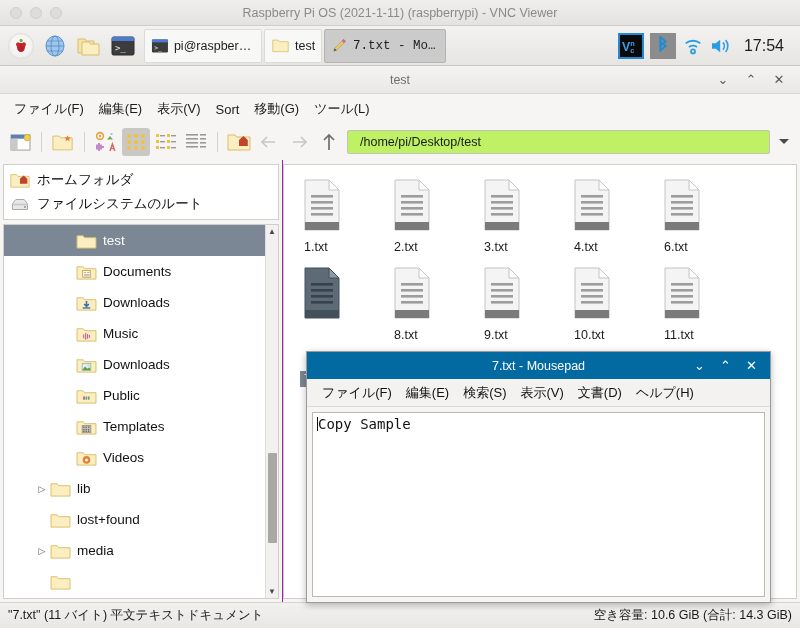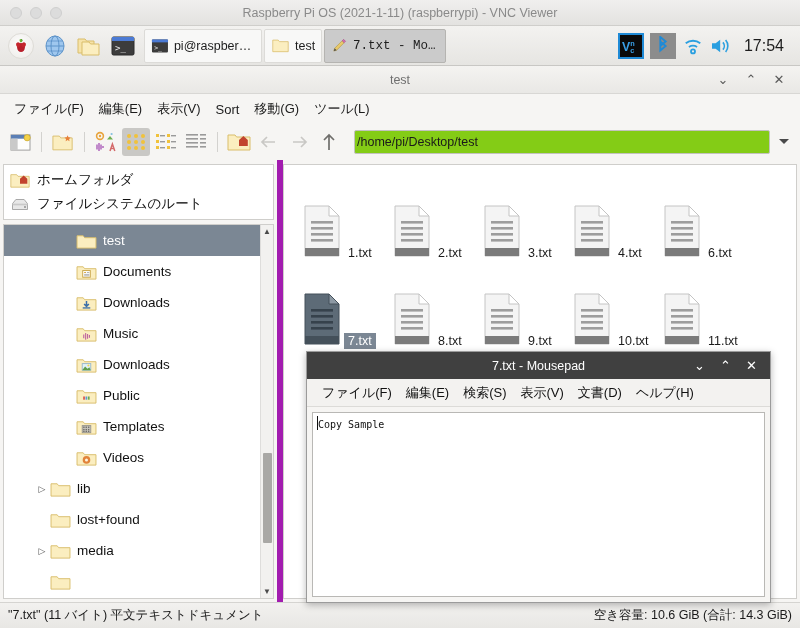--- a/index.html
+++ b/index.html
@@ -80,32 +80,32 @@
 
   .toolbar{
     height:36px; display:flex; align-items:center; gap:2px; padding:0 6px;
     background:#f6f5f3;
   }
   .tl-btn{ width:28px;height:28px; display:flex;align-items:center;justify-content:center;
            border-radius:3px; }
   .tl-btn.on{ background:#c9c8c5; }
   .tl-sep{ width:1px; height:20px; background:#d3d2cf; margin:0 5px; }
   .pathbox{
-    flex:1; height:24px; margin-left:9px; margin-right:2px;
-    background:#84cc16; border:1px solid #c3c2bf; border-radius:2px;
-    display:flex; align-items:center; padding:0 2px;
+    flex:1; height:24px; margin-left:2px; margin-right:2px;
+    background:#bef264; border:1px solid #c3c2bf; border-radius:2px;
+    display:flex; align-items:center; padding:0 12px;
     font-size:12.5px; color:#1a1a1a;
   }
   .path-caret{ width:20px; display:flex;align-items:center;justify-content:center; }
 
   .body{ flex:1; display:flex; overflow:hidden; background:#f6f5f3; }
 
   
   .side{ width:283px; display:flex; flex-direction:column; background:#f6f5f3;
-         border-right:6px solid #a21caf; }
+         border-right:1px solid #a21caf; }
   .places{
     background:#fff; border:1px solid #cfcecb; margin:4px 3px 0 3px;
     padding:3px 0;
   }
   .place{ display:flex; align-items:center; gap:7px; padding:3px 6px;
           font-size:13.5px; color:#111; }
   .tree-wrap{ flex:1; margin:4px 3px 3px 3px; background:#fff;
     border:1px solid #cfcecb; position:relative; overflow:hidden; }
   .tree{ position:absolute; inset:0 13px 0 0; overflow:hidden; }
   .trow{ display:flex; align-items:center; height:31px; font-size:13.5px; color:#111;
@@ -121,54 +121,54 @@
     display:flex; flex-direction:column; align-items:center;
   }
   .varrow{ font-size:8px; color:#4a4a4a; height:13px; line-height:13px; }
   .vtrack{ flex:1; width:13px; position:relative; }
   .vthumb{ position:absolute; left:2px; width:9px; background:#a9a8a5; border-radius:1px;}
 
   
   .files{ flex:1; background:#fff; position:relative; overflow:hidden;
           border:1px solid #cfcecb; margin:4px 3px 3px 0;}
   .grid{ display:flex; flex-wrap:wrap; padding:8px 4px 0 16px; }
-  .fitem{ width:90px; height:88px; display:flex; flex-direction:row;
-          align-items:flex-end; padding-top:6px; }
+  .fitem{ width:90px; height:88px; display:flex; flex-direction:column;
+          align-items:flex-start; padding-top:6px; }
   .fname{ font-size:12.5px; color:#1a1a1a; margin-top:4px; padding:1px 4px; }
   .fitem.sel .fname{ background:#7b8794; color:#fff;margin-top:48px; }
 
   
   .statusbar{
     height:26px; background:linear-gradient(#f2f1ef,#e8e7e4);
     border-top:1px solid #d5d4d1;
     display:flex; align-items:center; justify-content:space-between;
     padding:0 8px; font-size:12.5px; color:#1a1a1a;
   }
 
   
   .mp{
     position:absolute; left:306px; top:351px; width:465px; height:252px;
     background:#f6f5f3; border:1px solid #9b9b9b;
     box-shadow:0 2px 7px rgba(0,0,0,.28);
     display:flex; flex-direction:column;
   }
   .mp-title{
-    height:27px; background:#404040; display:flex; align-items:center;
+    height:27px; background:#0369a1; display:flex; align-items:center;
     position:relative;
   }
   .mp-title .t{ position:absolute; left:0; right:0; text-align:center;
     font-size:12.5px; color:#ffffff; }
   .mp-wbtns{ margin-left:auto; display:flex; gap:13px; padding-right:12px; z-index:2;}
   .mp-wbtn{ font-size:13px; color:#fff; width:13px; text-align:center; }
   .mp-menubar{ height:28px; display:flex; align-items:center; gap:2px;
      padding-left:9px; background:#f3f2f0; border-bottom:1px solid #dcdbd8;}
   .mp-menu{ font-size:13px; color:#111; padding:2px 6px; }
   .mp-text{
     flex:1; margin:5px; background:#fff; border:1px solid #b9b8b5;
-    font-family:"DejaVu Sans Mono", monospace; font-size:10px; color:#111;
+    font-family:"DejaVu Sans Mono", monospace; font-size:14px; color:#111;
     padding:3px 2px 0 4px; position:relative; overflow:hidden;
   }
   .caret{ display:inline-block; width:1px; height:14px; background:#111;
     vertical-align:-2px; margin-right:0px; }
 </style>
 </head>
 <body>
 
 <div id="root">
 

